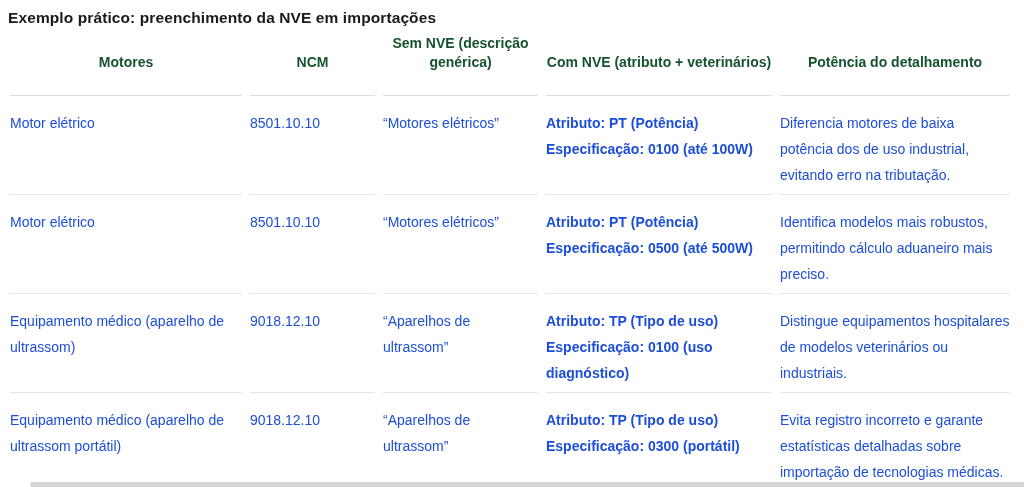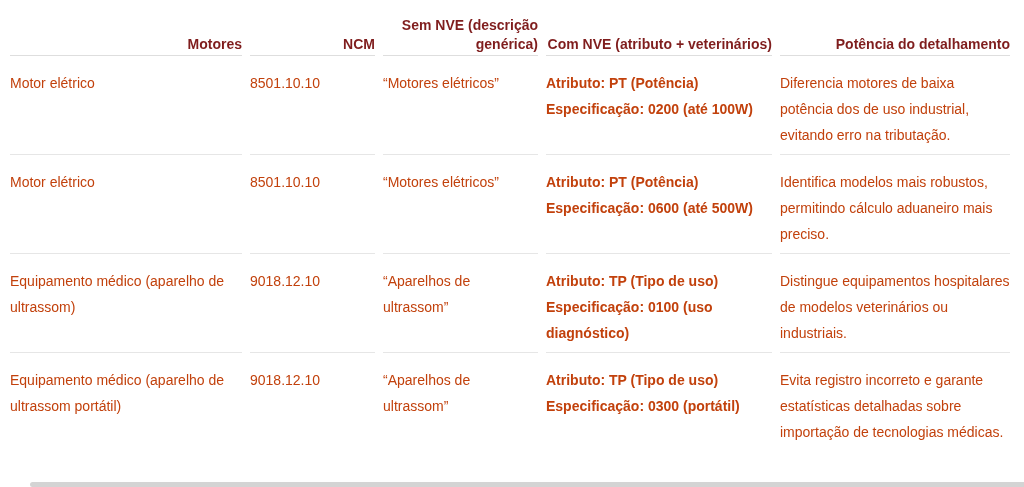--- a/index.html
+++ b/index.html
@@ -29,31 +29,31 @@
     margin-top: 1px;
   }
   col.c-produto   { width: 232px; }
   col.c-ncm       { width: 125px; }
   col.c-semnve    { width: 155px; }
   col.c-comnve    { width: 226px; }
   col.c-beneficio { width: 230px; }
   th {
     font-size: 14px;
     font-weight: 700;
-    color: #7f1d1d;
-    text-align: right;
+    color: #14532d;
+    text-align: center;
     vertical-align: bottom;
     line-height: 19px;
-    padding: 6px 0 1px 0;
+    padding: 6px 0 23px 0;
     border-bottom: 1px solid #dedede;
   }
   td {
     font-size: 14px;
     font-weight: 400;
-    color: #c2410c;
+    color: #1d4ed8;
     text-align: left;
     vertical-align: top;
     line-height: 26px;
     padding: 14px 0 6px 0;
     border-bottom: 1px solid #e6e6e6;
   }
   tr.last-row td {
     border-bottom: none;
   }
   .com-nve-line { display: block; font-weight: bold; }
@@ -64,20 +64,21 @@
     right: 0;
     height: 5px;
     background: #d4d4d4;
     border-radius: 3px 0 0 3px;
   }
 </style>
 </head>
 <body>
 
 <div class="page">
+  <h2 class="page-title">Exemplo prático: preenchimento da NVE em importações</h2>
 
   <table class="nve-table">
     <colgroup>
       <col class="c-produto">
       <col class="c-ncm">
       <col class="c-semnve">
       <col class="c-comnve">
       <col class="c-beneficio">
     </colgroup>
     <thead>
@@ -89,31 +90,31 @@
         <th>Potência do detalhamento</th>
       </tr>
     </thead>
     <tbody>
       <tr>
         <td>Motor elétrico</td>
         <td>8501.10.10</td>
         <td>“Motores elétricos”</td>
         <td>
           <span class="com-nve-line">Atributo: PT (Potência)</span>
-          <span class="com-nve-line">Especificação: 0200 (até 100W)</span>
+          <span class="com-nve-line">Especificação: 0100 (até 100W)</span>
         </td>
         <td>Diferencia motores de baixa potência dos de uso industrial, evitando erro na tributação.</td>
       </tr>
       <tr>
         <td>Motor elétrico</td>
         <td>8501.10.10</td>
         <td>“Motores elétricos”</td>
         <td>
           <span class="com-nve-line">Atributo: PT (Potência)</span>
-          <span class="com-nve-line">Especificação: 0600 (até 500W)</span>
+          <span class="com-nve-line">Especificação: 0500 (até 500W)</span>
         </td>
         <td>Identifica modelos mais robustos, permitindo cálculo aduaneiro mais preciso.</td>
       </tr>
       <tr>
         <td>Equipamento médico (aparelho de ultrassom)</td>
         <td>9018.12.10</td>
         <td>“Aparelhos de ultrassom”</td>
         <td>
           <span class="com-nve-line">Atributo: TP (Tipo de uso)</span>
           <span class="com-nve-line">Especificação: 0100 (uso diagnóstico)</span>

